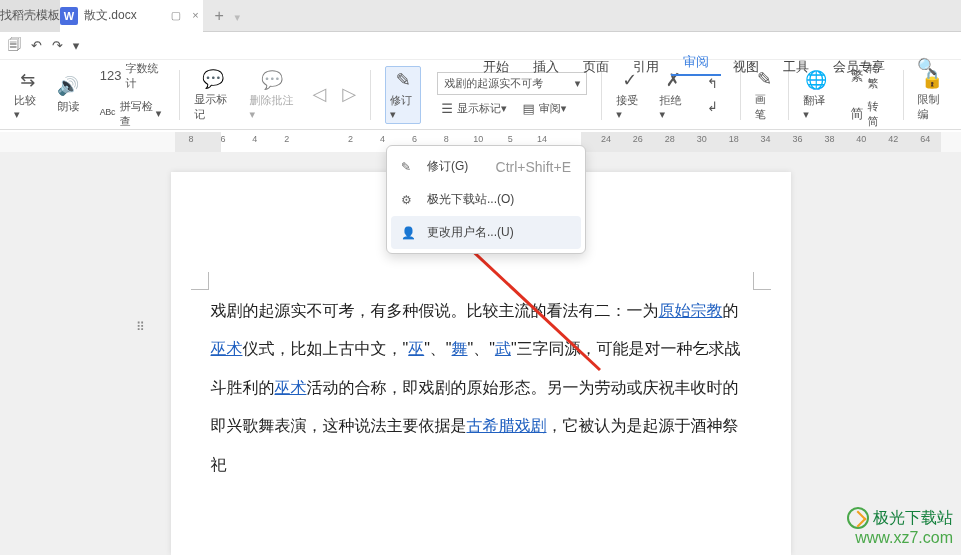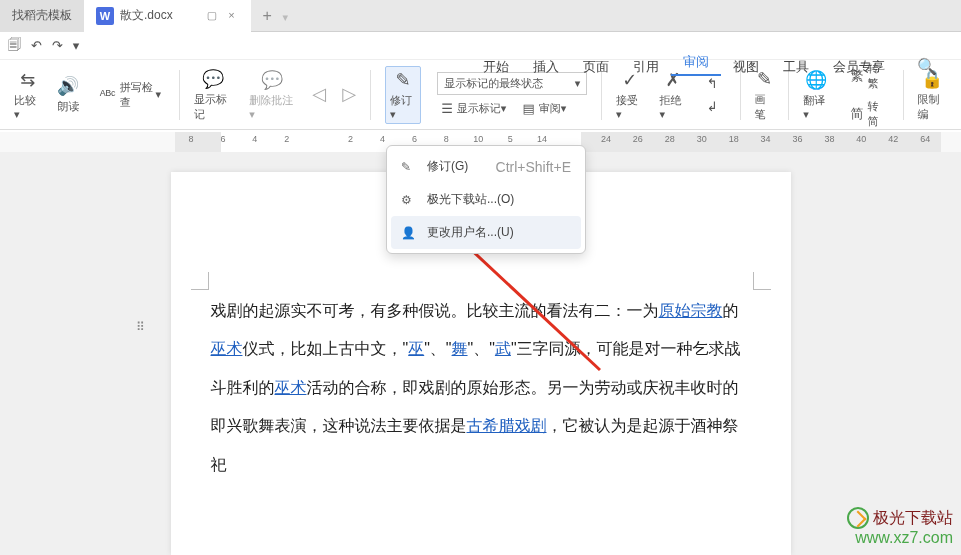--- a/index.html
+++ b/index.html
@@ -1,19 +1,19 @@
 <!DOCTYPE html>
 <html><head>
 <meta charset="utf-8">
 <style>
 * { margin: 0; padding: 0; box-sizing: border-box; font-family: "Microsoft YaHei", sans-serif; }
 body { width: 961px; height: 555px; background: #fff; overflow: hidden; position: relative; }
 
 .tab-bar { height: 32px; background: #e8e8e8; display: flex; align-items: center; border-bottom: 1px solid #d0d0d0; }
-.tab { height: 32px; display: flex; align-items: center; padding: 0 12px; font-size: 12px; color: #555; }
+.tab { height: 32px; display: flex; align-items: center; padding: 0 0; font-size: 12px; color: #555; }
 .tab.home { background: #e0e0e0; }
 .tab.active { background: #fff; }
 .tab .w-icon { width: 18px; height: 18px; background: #4a6ee0; color: #fff; display: inline-flex; align-items: center; justify-content: center; font-size: 11px; font-weight: bold; margin-right: 6px; border-radius: 2px; }
 .tab .win-icons { margin-left: 30px; color: #888; font-size: 11px; }
 .tab .win-icons span { margin: 0 4px; cursor: pointer; }
 .tab-plus { padding: 0 12px; color: #888; font-size: 16px; }
 
 .quick-bar { height: 28px; background: #fff; display: flex; align-items: center; padding: 0 8px; border-bottom: 1px solid #eee; }
 .quick-bar .qi { margin-right: 10px; color: #555; font-size: 13px; }
 
@@ -49,21 +49,21 @@
 
 .dropdown { position: absolute; top: 145px; left: 386px; width: 200px; background: #fff; border: 1px solid #ccc; border-radius: 6px; box-shadow: 0 4px 12px rgba(0,0,0,0.15); padding: 4px; z-index: 100; }
 .dd-item { display: flex; align-items: center; padding: 8px 10px; font-size: 12px; color: #444; border-radius: 4px; cursor: pointer; }
 .dd-item:hover, .dd-item.hover { background: #eef2f8; }
 .dd-item .dd-ico { width: 18px; margin-right: 8px; color: #666; }
 .dd-item .dd-short { margin-left: auto; color: #999; font-size: 14px; }
 
 .arrow-svg { position: absolute; top: 220px; left: 430px; z-index: 50; pointer-events: none; }
 
 .watermark { position: absolute; right: 8px; bottom: 8px; text-align: right; z-index: 200; }
-.watermark .wm1 { font-size: 16px; color: #7f1d1d; font-weight: 500; display: flex; align-items: center; justify-content: flex-end; }
+.watermark .wm1 { font-size: 16px; color: #15803d; font-weight: 500; display: flex; align-items: center; justify-content: flex-end; }
 .watermark .wm1 .logo { width: 22px; height: 22px; border: 2px solid #4aa84a; border-radius: 50%; margin-right: 4px; position: relative; }
 .watermark .wm1 .logo::after { content: ""; position: absolute; width: 10px; height: 10px; border-right: 2px solid #f0a020; border-bottom: 2px solid #f0a020; transform: rotate(-45deg); top: 4px; left: 3px; }
 .watermark .wm2 { font-size: 16px; color: #4aa84a; }
 
 .ruler-white { position: absolute; left: 221px; width: 360px; height: 100%; background: #fff; top:0; }
 </style>
 </head>
 <body>
 
 <div class="tab-bar">
@@ -111,20 +111,24 @@
     </div>
   </div>
   <div class="rib-group">
     <div class="rib-btn">
       <span class="ico">🔊</span>
       <span class="lbl">朗读</span>
     </div>
   </div>
   <div class="rib-group">
     <div class="rib-stack">
+      <div class="rib-mini">
+          <span class="ico">123</span>
+          <span>字数统计</span>
+        </div>
       <div class="rib-mini"><span class="ico">ᴬᴮᶜ</span><span>拼写检查</span> ▾</div>
     </div>
   </div>
   <div class="rib-sep"></div>
   <div class="rib-group">
     <div class="rib-btn">
       <span class="ico">💬</span>
       <span class="lbl">显示标记</span>
     </div>
   </div>
@@ -147,21 +151,21 @@
   <div class="rib-sep"></div>
   <div class="rib-group">
     <div class="rib-btn rib-active">
       <span class="ico">✎</span>
       <span class="lbl"><span>修订</span> ▾</span>
     </div>
   </div>
   <div class="rib-group">
     <div class="rib-stack">
       <div class="rib-select">
-        <span>显示标记的最终状态</span>
+        <span>戏剧的起源实不可考</span>
           <span>▾</span>
       </div>
       <div style="display:flex;gap:8px">
         <div class="rib-mini"><span class="ico">☰</span><span>显示标记</span> ▾</div>
         <div class="rib-mini"><span class="ico">▤</span><span>审阅</span> ▾</div>
       </div>
     </div>
   </div>
   <div class="rib-sep"></div>
   <div class="rib-group">

